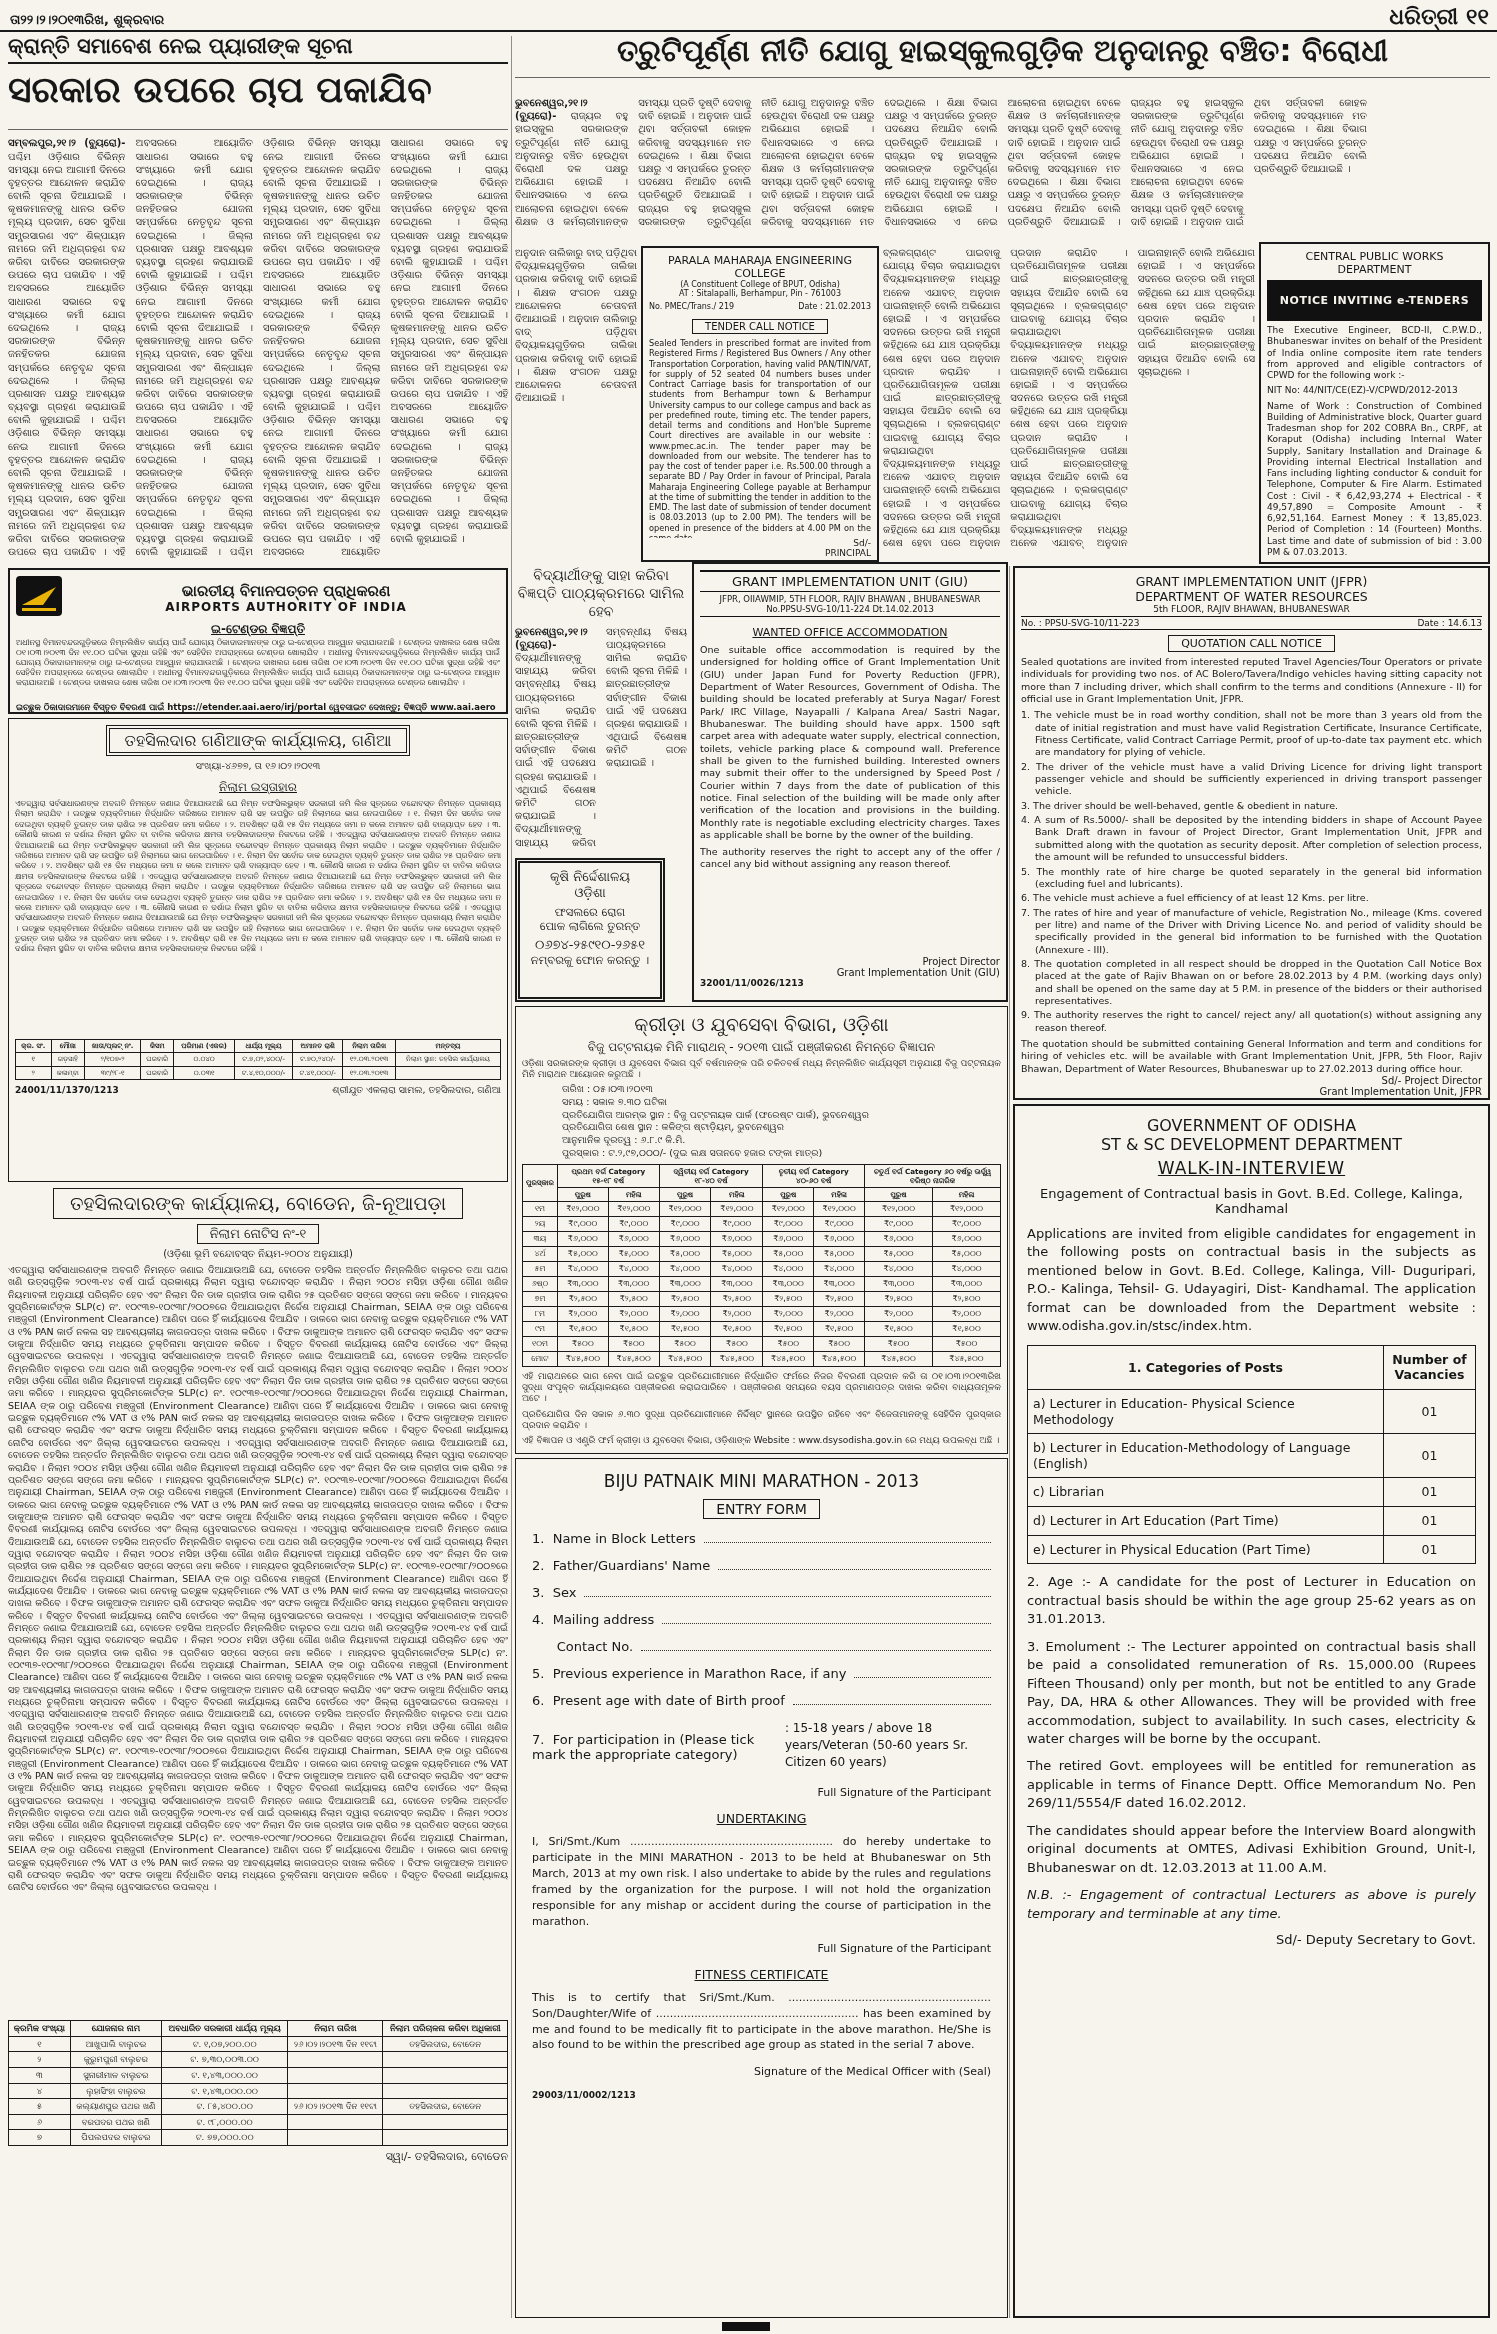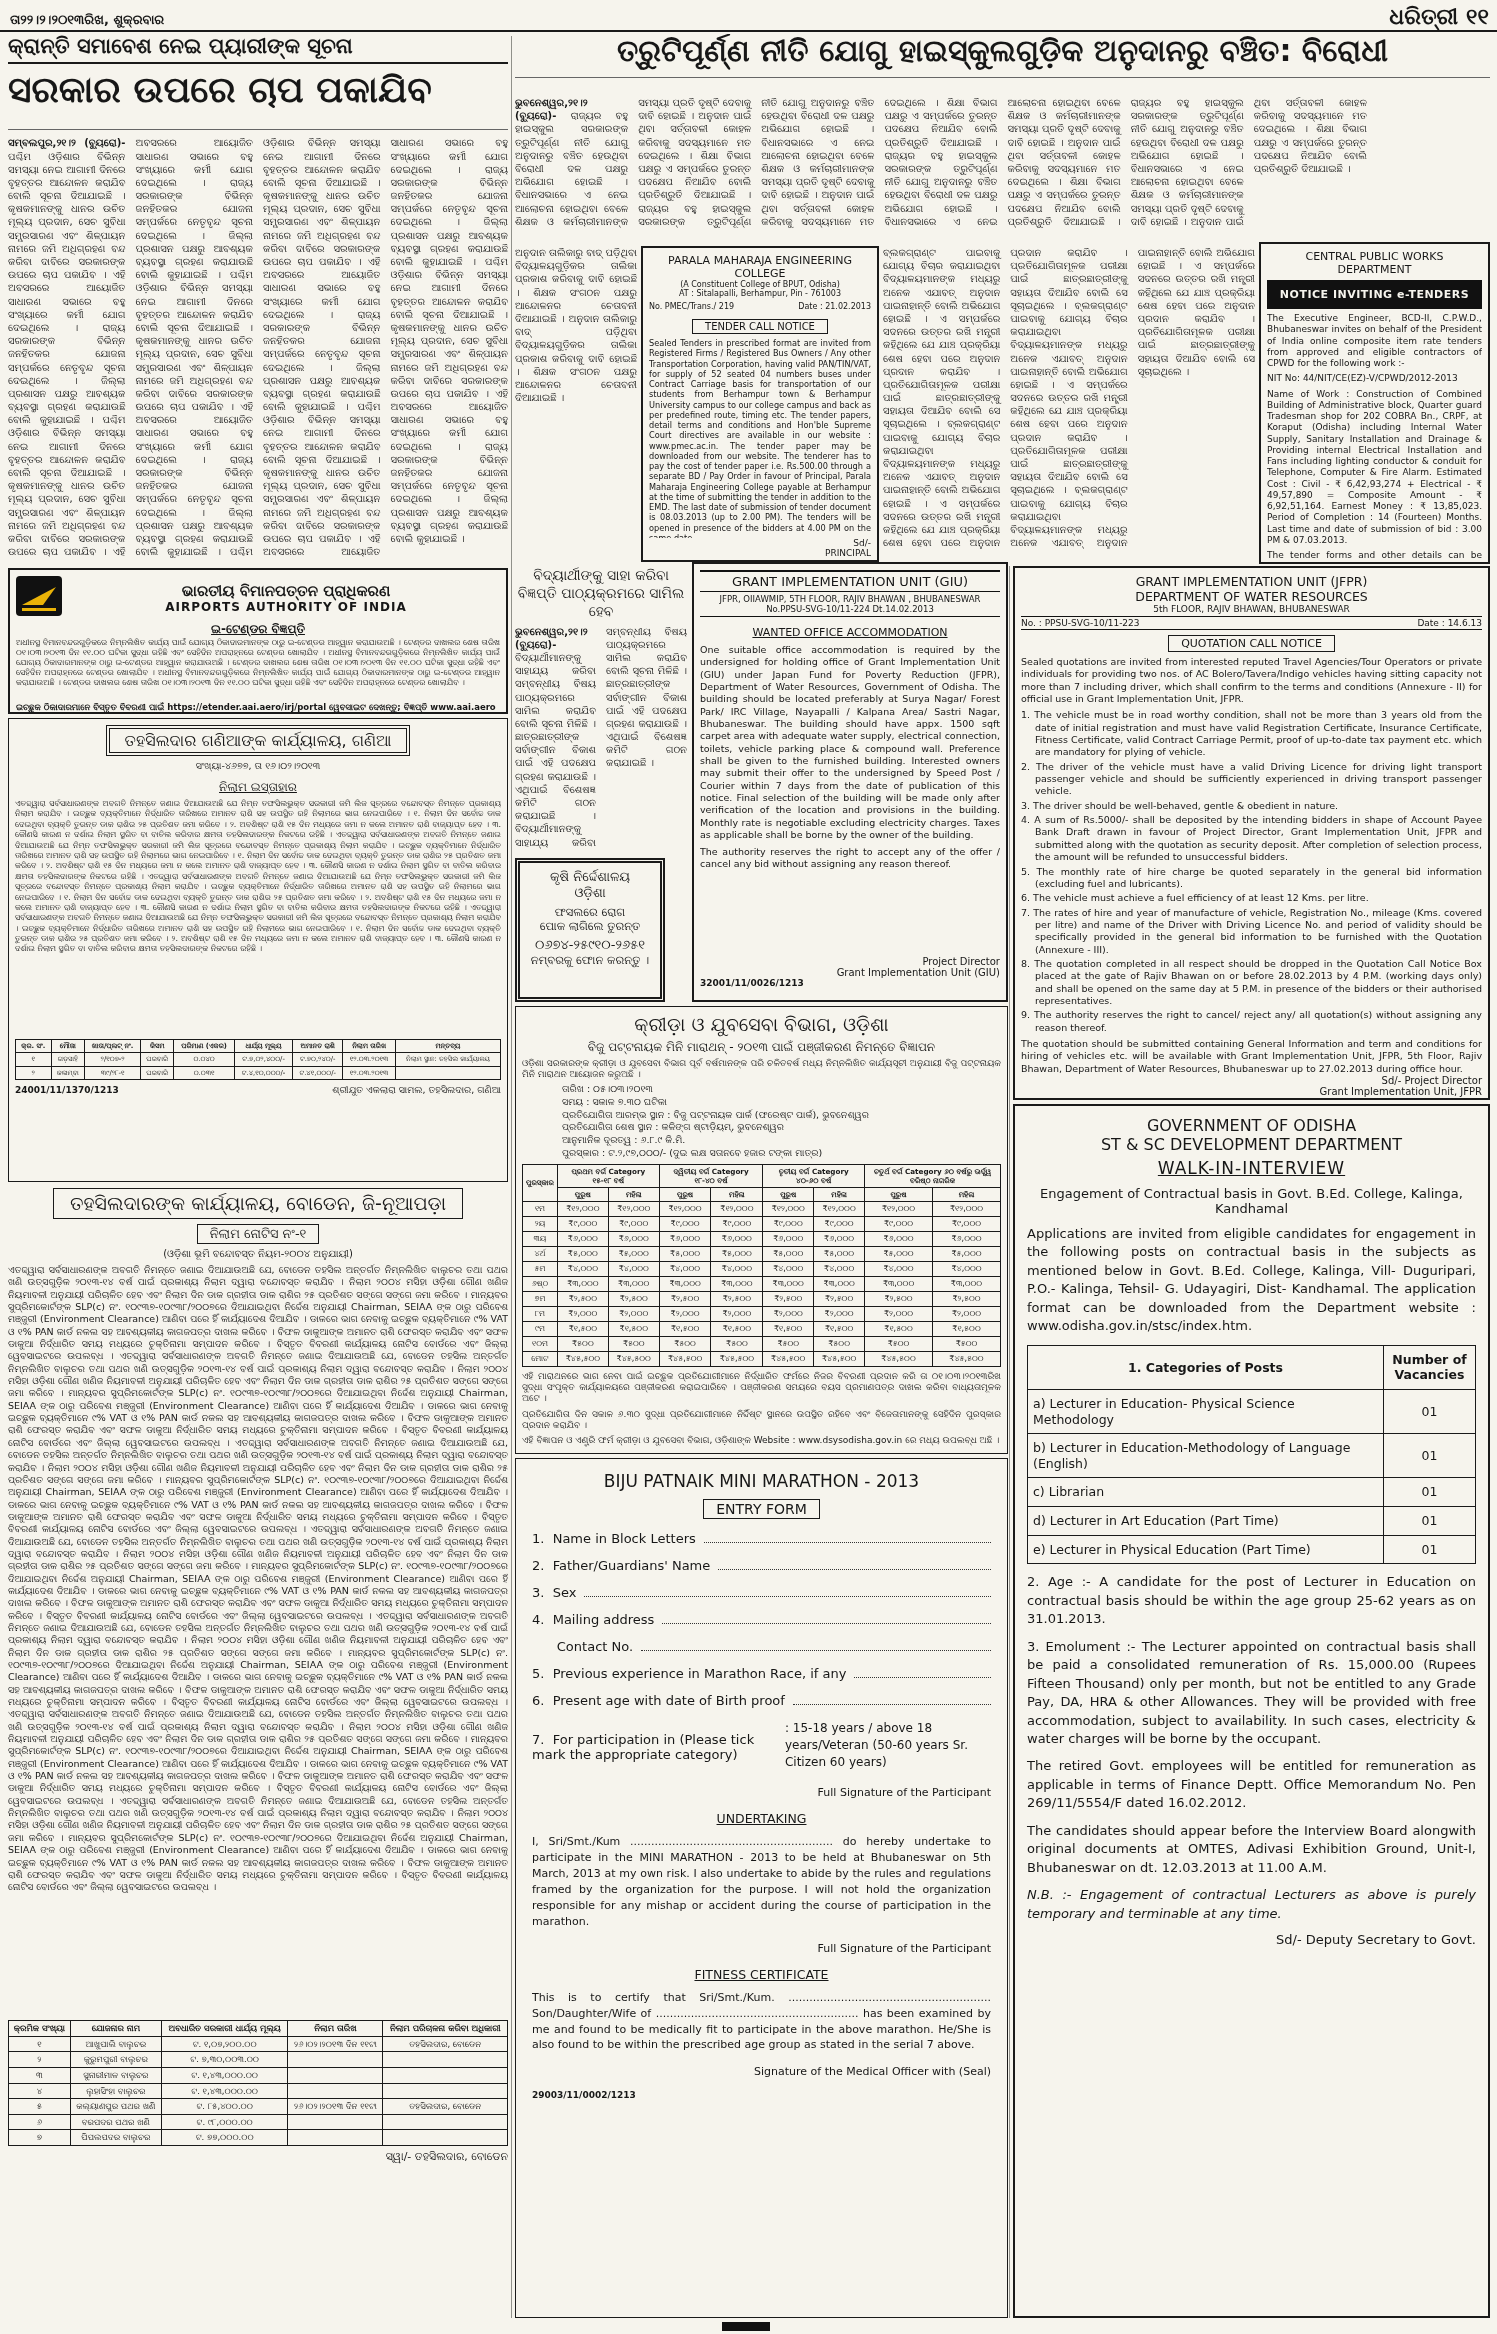--- a/index.html
+++ b/index.html
@@ -21,21 +21,21 @@
   .cols-1{column-count:1}.cols-2{column-count:2}.cols-3{column-count:3}.cols-4{column-count:4}.cols-8{column-count:8}
   .dl{font-weight:bold}
   .c{text-align:center}
   .r{text-align:right}
   .row{display:flex;justify-content:space-between;align-items:baseline;}
   .just{text-align:justify;overflow:hidden}
   .bold{font-weight:normal}
   .und{text-decoration:underline}
   .boxed{display:inline-block;border:1.5px solid #1a1a1a;padding:1px 12px}
   .dbl{display:inline-block;border:4px double #1a1a1a;padding:2px 14px}
-  .invbar{background:#111;color:#f6f4ed;text-align:center;font-weight:bold;font-size:11px;padding:8px 0;margin:4px 0;letter-spacing:.5px}
+  .invbar{background:#111;color:#f6f4ed;text-align:center;font-weight:bold;font-size:11px;padding:14px 0;margin:4px 0;letter-spacing:.5px}
   .code{font-size:9px;font-weight:bold}
   .tbl{width:100%;border-collapse:collapse;margin-top:4px}
   .tbl th,.tbl td{border:1px solid #1a1a1a;padding:2px 3px;text-align:center;vertical-align:middle;line-height:1.25}
   .tbl th{font-weight:bold}
   p{margin:0 0 4px}.fs8{font-size:8px}.fs82{font-size:8.2px}
   .fs85{font-size:8.5px}.fs9{font-size:9px}.fs95{font-size:9.5px}.fs10{font-size:10px}
   .fs11{font-size:11px}.fs115{font-size:11.5px}.fs12{font-size:12px}.fs125{font-size:12.5px}
   .fs13{font-size:13px}.fs14{font-size:14px}.fs16{font-size:16px}.fs17{font-size:17px}.fs19{font-size:19px}.lh125{line-height:1.25}.lh13{line-height:1.3}.lh145{line-height:1.45}
   .mt{margin-top:12px}.mt4{margin-top:4px}.mt8{margin-top:8px}
   .aai-head{display:flex;gap:10px;align-items:center}

